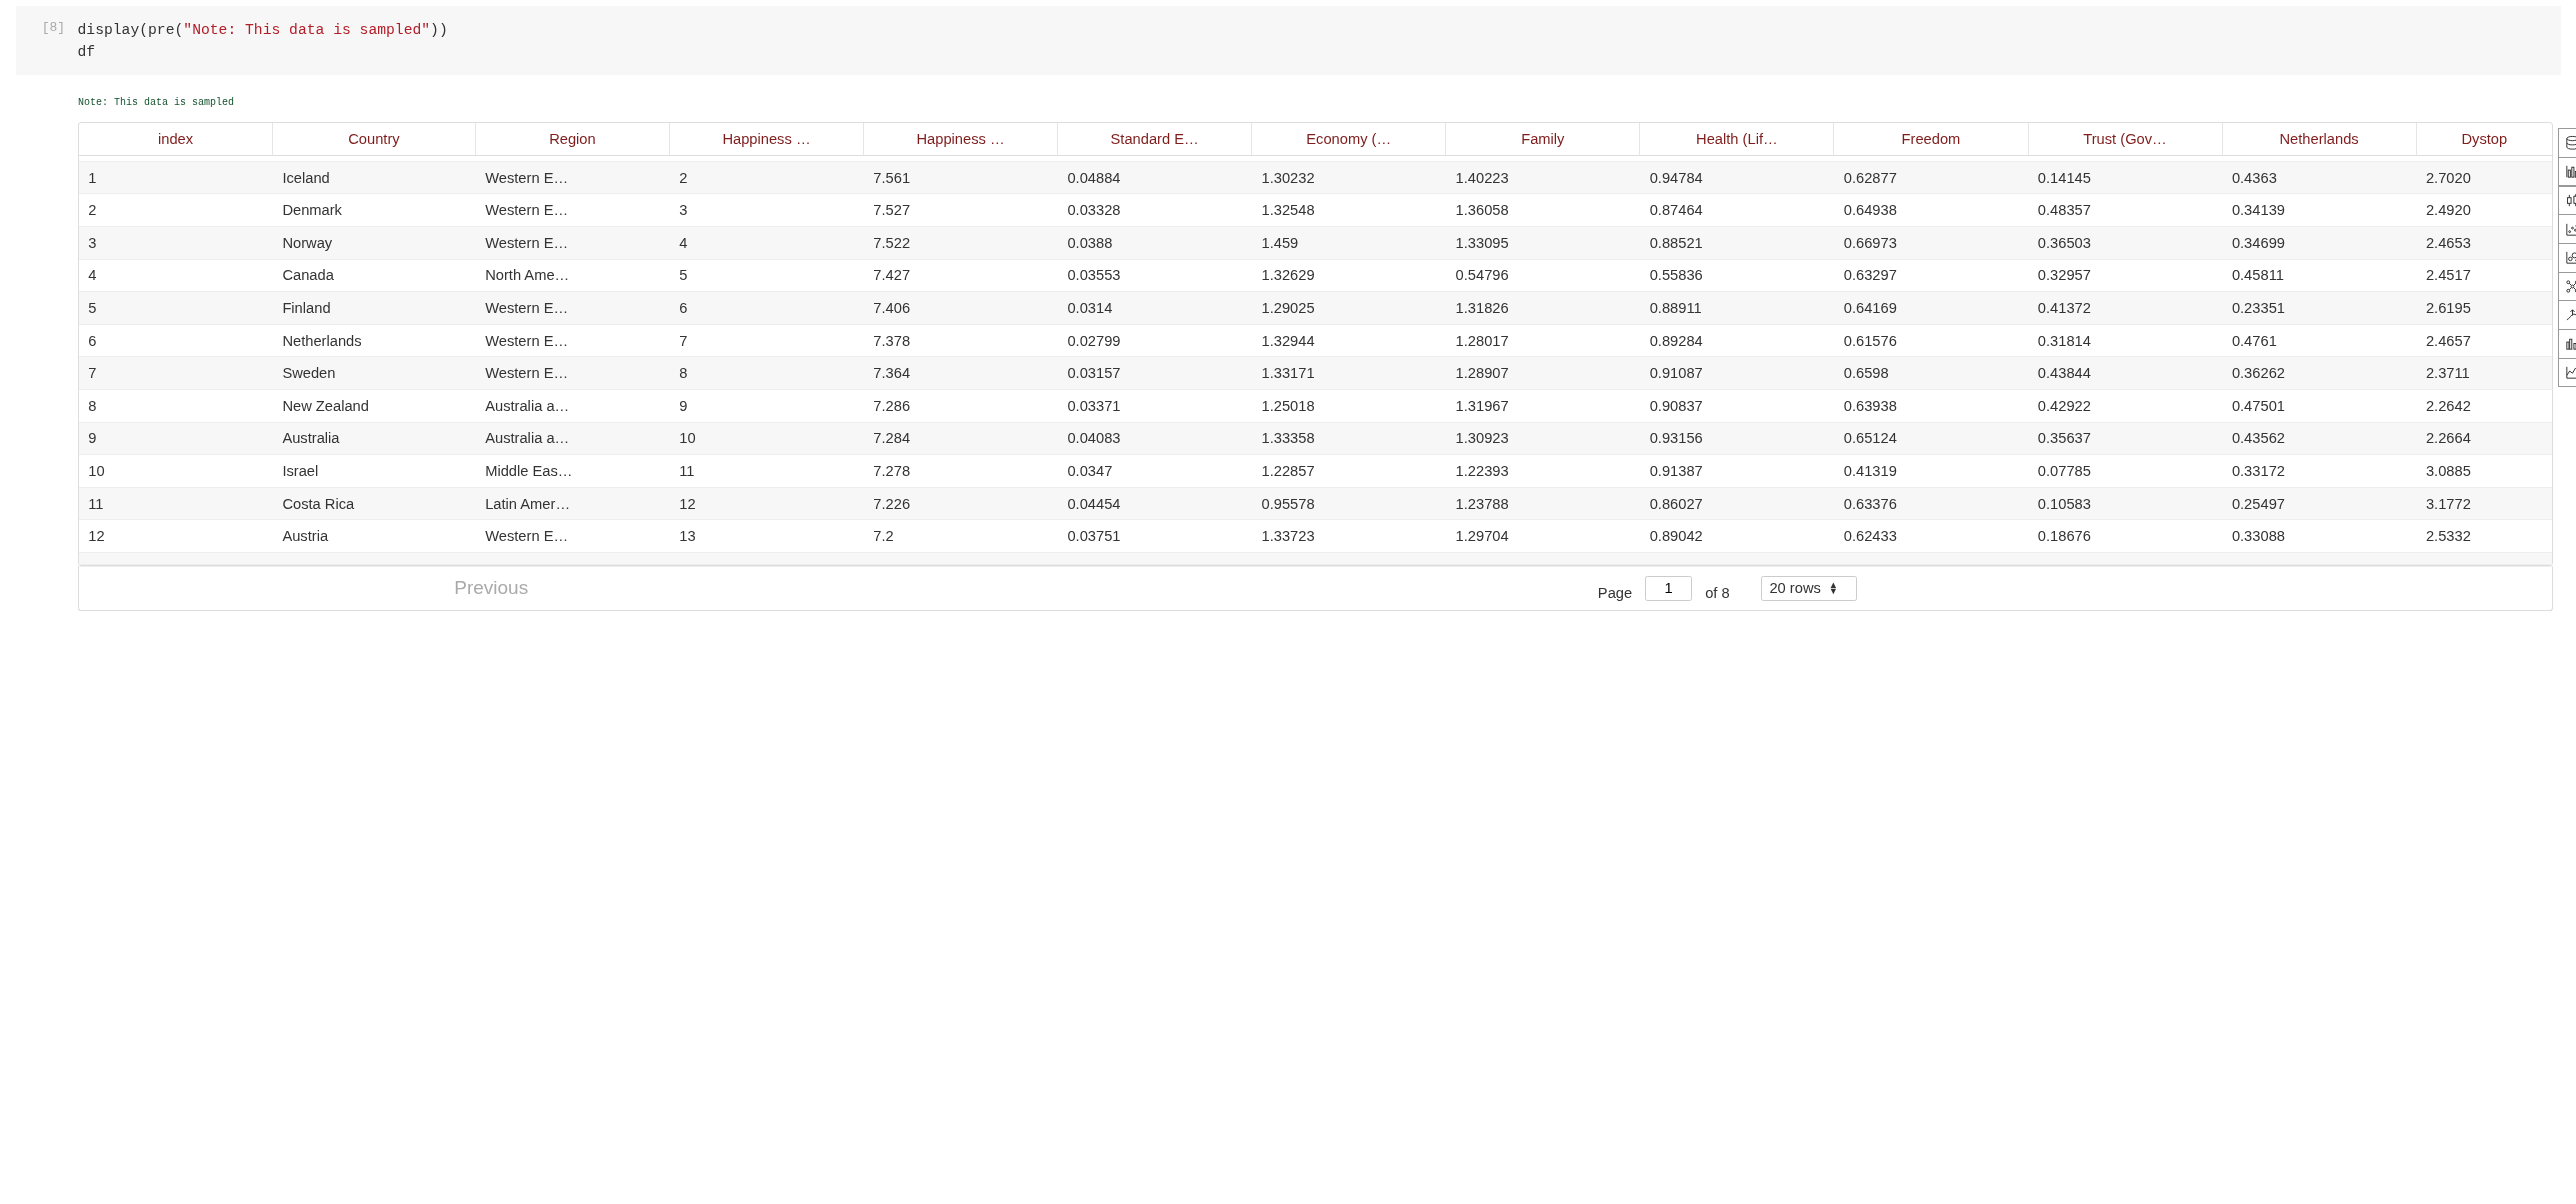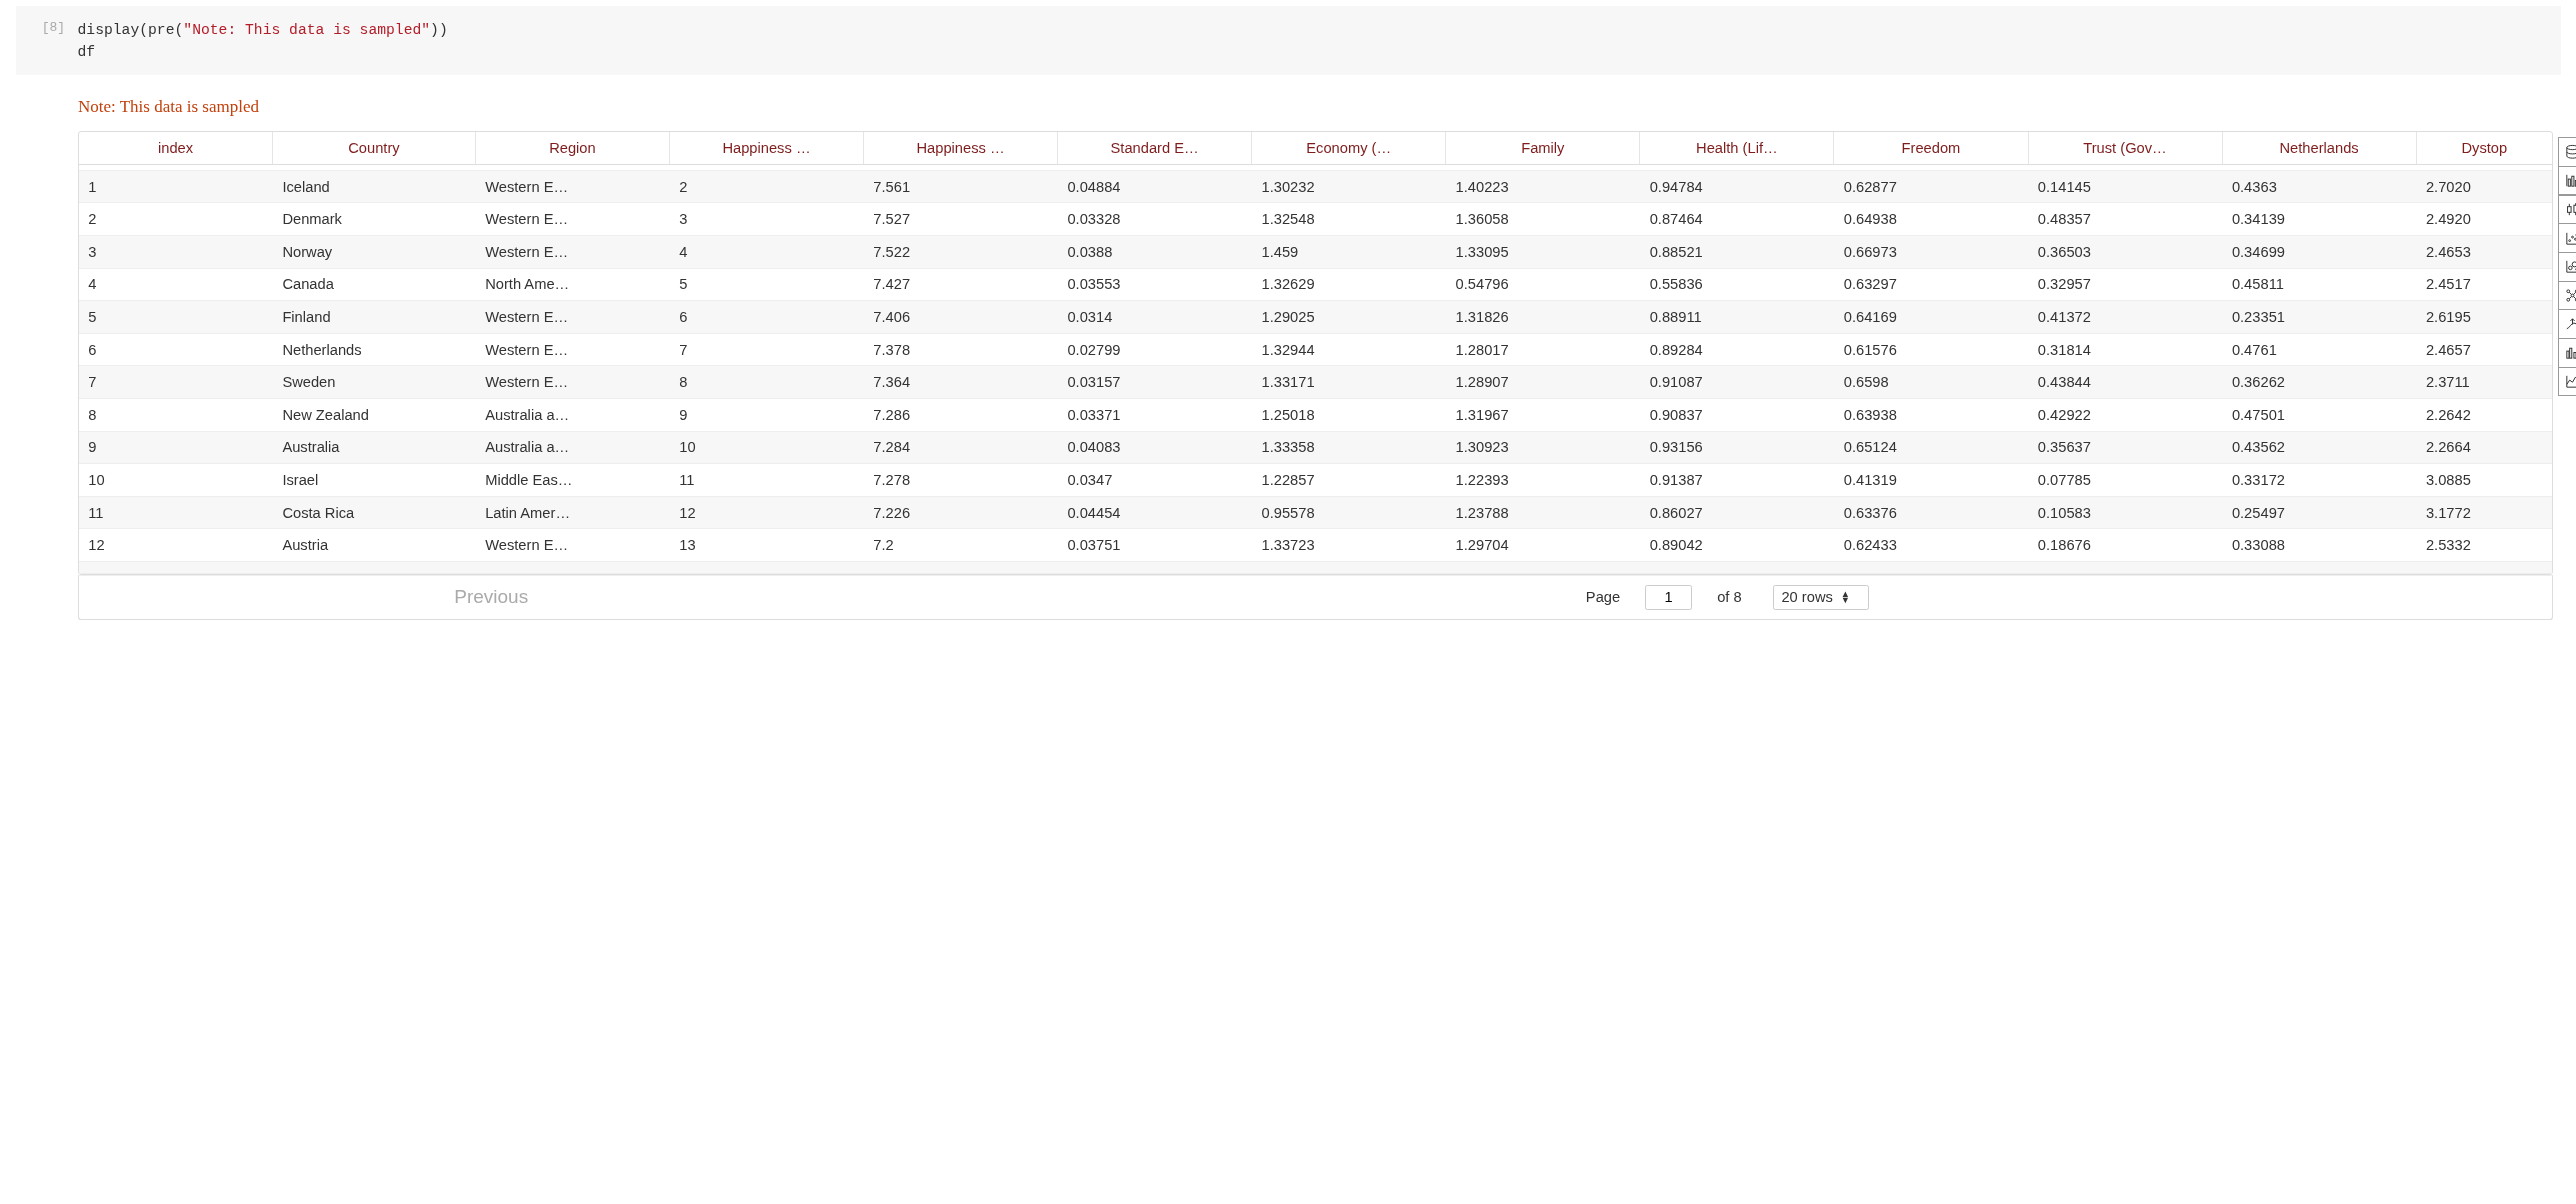--- a/index.html
+++ b/index.html
@@ -31,23 +31,23 @@
     white-space: pre;
   }
   .code .fn { color: #333; }
   .code .str { color: #b31d28; }
 
   .output-area {
     margin-left: 78px;
     margin-right: 23px;
   }
   .note {
-    font-family: Liberation Serif, serif;
-    font-size: 17px;
-    color: #c2410c;
+    font-family: Liberation Mono, monospace;
+    font-size: 10px;
+    color: #14532d;
     margin: 22px 0 14px 0;
   }
 
   .table-wrap { position: relative; }
   .table-scroll {
     overflow-x: hidden;
     overflow-y: hidden;
     border: 0.8px solid #ddd;
     border-radius: 3.1px;
   }
@@ -108,22 +108,22 @@
   .pager .btn.next { color: #333; }
   .pager .mid {
     flex: 2;
     display: flex;
     justify-content: center;
     align-items: center;
     gap: 31px;
   }
   .pager .page-ctrl, .pager .rows-ctrl {
     display: flex;
-    align-items: center;
-    gap: 25px;
+    align-items: flex-end;
+    gap: 13px;
     font-size: 14.7px;
   }
   .pager input.page-input {
     width: 47px;
     text-align: center;
     border: 0.8px solid #ccc;
     border-radius: 2.3px;
     font-size: 14.7px;
     padding: 3.1px 1.6px;
   }

